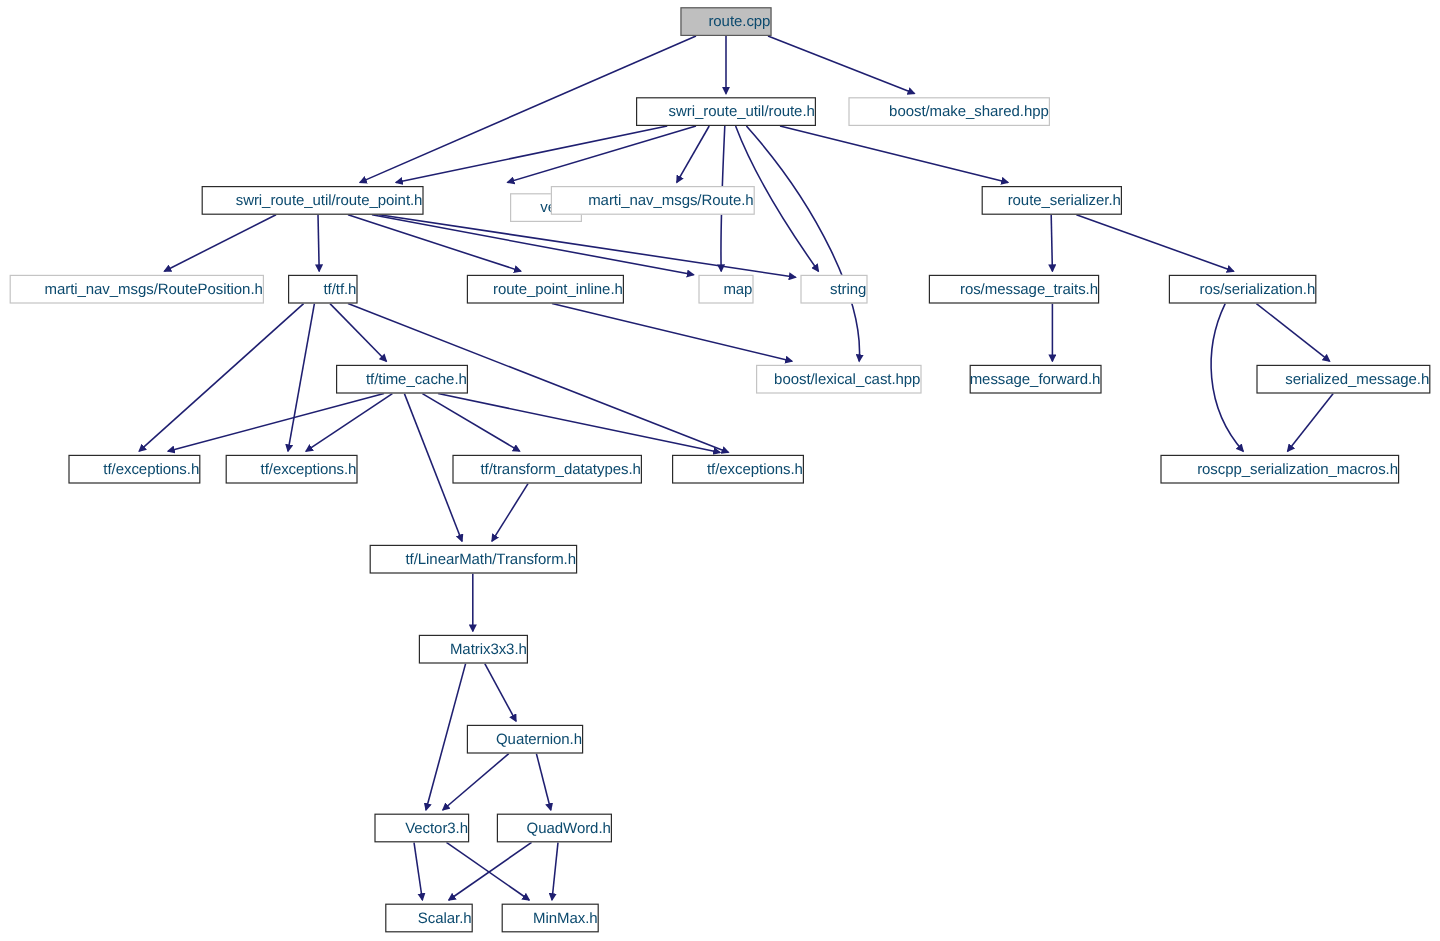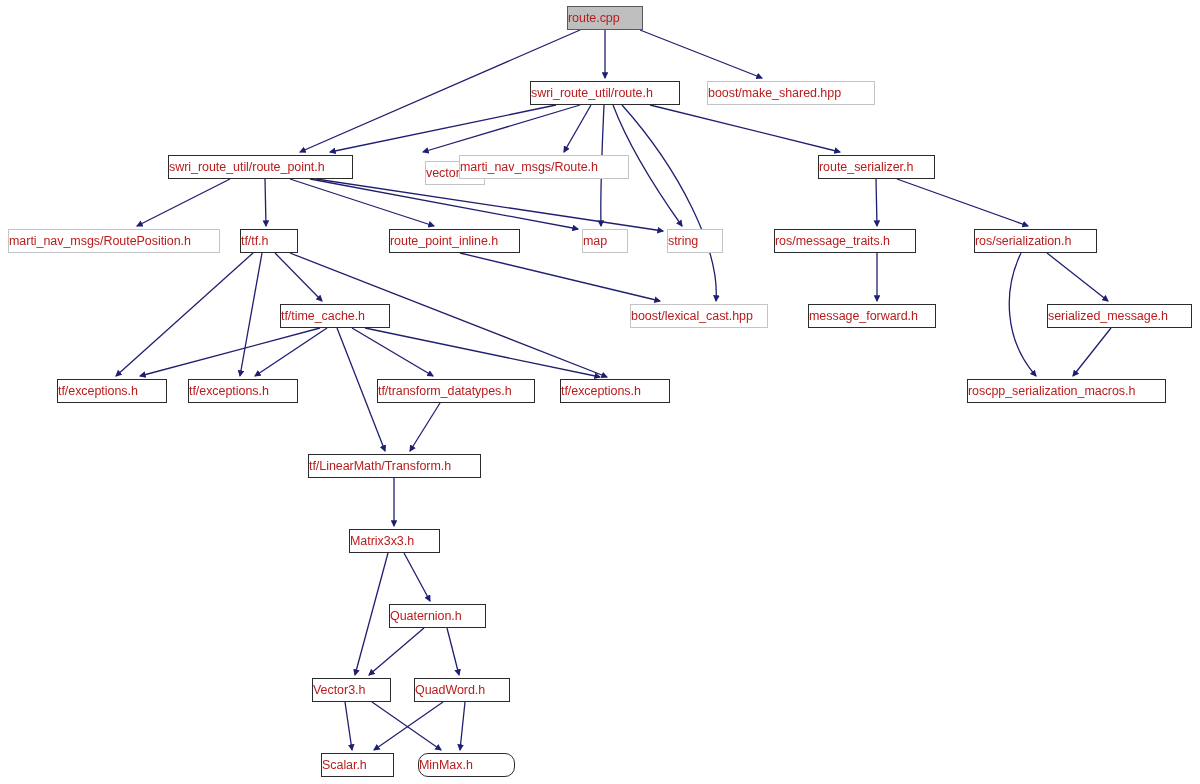--- a/index.html
+++ b/index.html
@@ -3,24 +3,24 @@
 <meta charset="utf-8">
 <title>route.cpp include dependency graph</title>
 <style>
   html,body{margin:0;padding:0;background:#ffffff;}
   body{font-family:"Liberation Sans",sans-serif;}
   #graph-root{position:relative;width:1200px;height:784px;background:#ffffff;overflow:hidden;}
   #edge-layer{position:absolute;left:0;top:0;width:1200px;height:784px;}
   .node{
     position:absolute;
     box-sizing:border-box;
-    display:flex;align-items:center;justify-content:flex-start;
+    display:flex;align-items:center;justify-content:flex-end;
     background:#ffffff;
     border:1px solid #c4c4c4;
-    color:#b91c1c;
+    color:#0c4a6e;
     font-size:12.5px;
     line-height:1;
     white-space:nowrap;
     letter-spacing:-0.05px;
     z-index:5;
   }
   .node.doc{ border:1.4px solid #2b2b2b; }
   .node.root{ background:#bfbfbf; border:1.4px solid #5a5a5a; }
   .node-label{pointer-events:none;}
 </style>
@@ -122,21 +122,21 @@
       </div>
       <div class="node doc" style="left: 974px; top: 229px; width: 123px; height: 24px;">
         <span class="node-label">ros/serialization.h</span>
       </div>
       <div class="node doc" style="left: 280px; top: 304px; width: 110px; height: 24px;">
         <span class="node-label">tf/time_cache.h</span>
       </div>
       <div class="node ext" style="left: 630px; top: 304px; width: 138px; height: 24px;">
         <span class="node-label">boost/lexical_cast.hpp</span>
       </div>
-      <div class="node doc" style="left: 808px; top: 304px; width: 128px; height: 24px;">
+      <div class="node doc" style="left: 808px; top: 304px; width: 110px; height: 24px;">
         <span class="node-label">message_forward.h</span>
       </div>
       <div class="node doc" style="left: 1047px; top: 304px; width: 145px; height: 24px;">
         <span class="node-label">serialized_message.h</span>
       </div>
       <div class="node doc" style="left: 57px; top: 379px; width: 110px; height: 24px;">
         <span class="node-label">tf/exceptions.h</span>
       </div>
       <div class="node doc" style="left: 188px; top: 379px; width: 110px; height: 24px;">
         <span class="node-label">tf/exceptions.h</span>
@@ -161,18 +161,18 @@
       </div>
       <div class="node doc" style="left: 312px; top: 678px; width: 79px; height: 24px;">
         <span class="node-label">Vector3.h</span>
       </div>
       <div class="node doc" style="left: 414px; top: 678px; width: 96px; height: 24px;">
         <span class="node-label">QuadWord.h</span>
       </div>
       <div class="node doc" style="left: 321px; top: 753px; width: 73px; height: 24px;">
         <span class="node-label">Scalar.h</span>
       </div>
-      <div class="node doc" style="left: 418px; top: 753px; width: 97px; height: 24px; border-radius: 10px;">
+      <div class="node doc" style="left: 418px; top: 753px; width: 81px; height: 24px;">
         <span class="node-label">MinMax.h</span>
       </div>
     </div>
 
 </div>
 
 </body></html>

